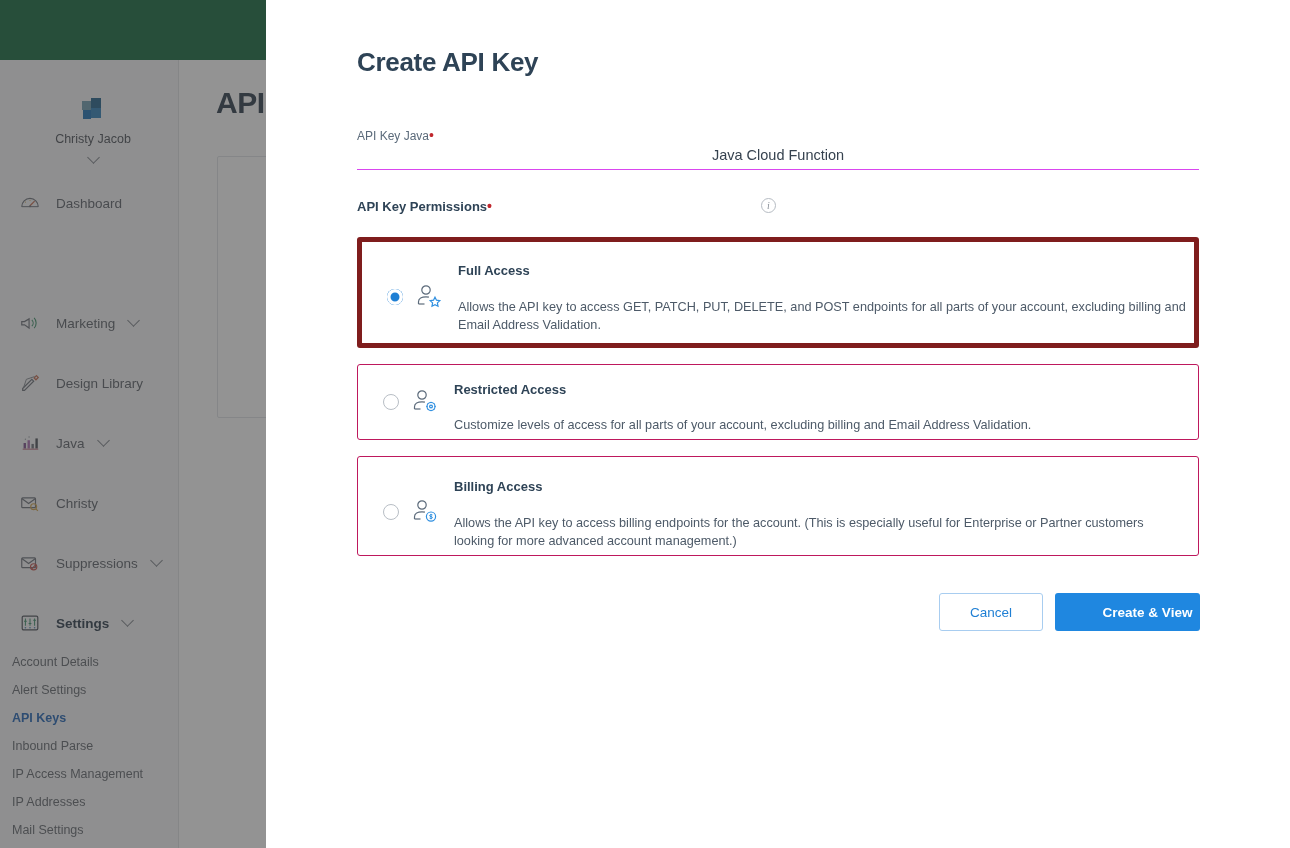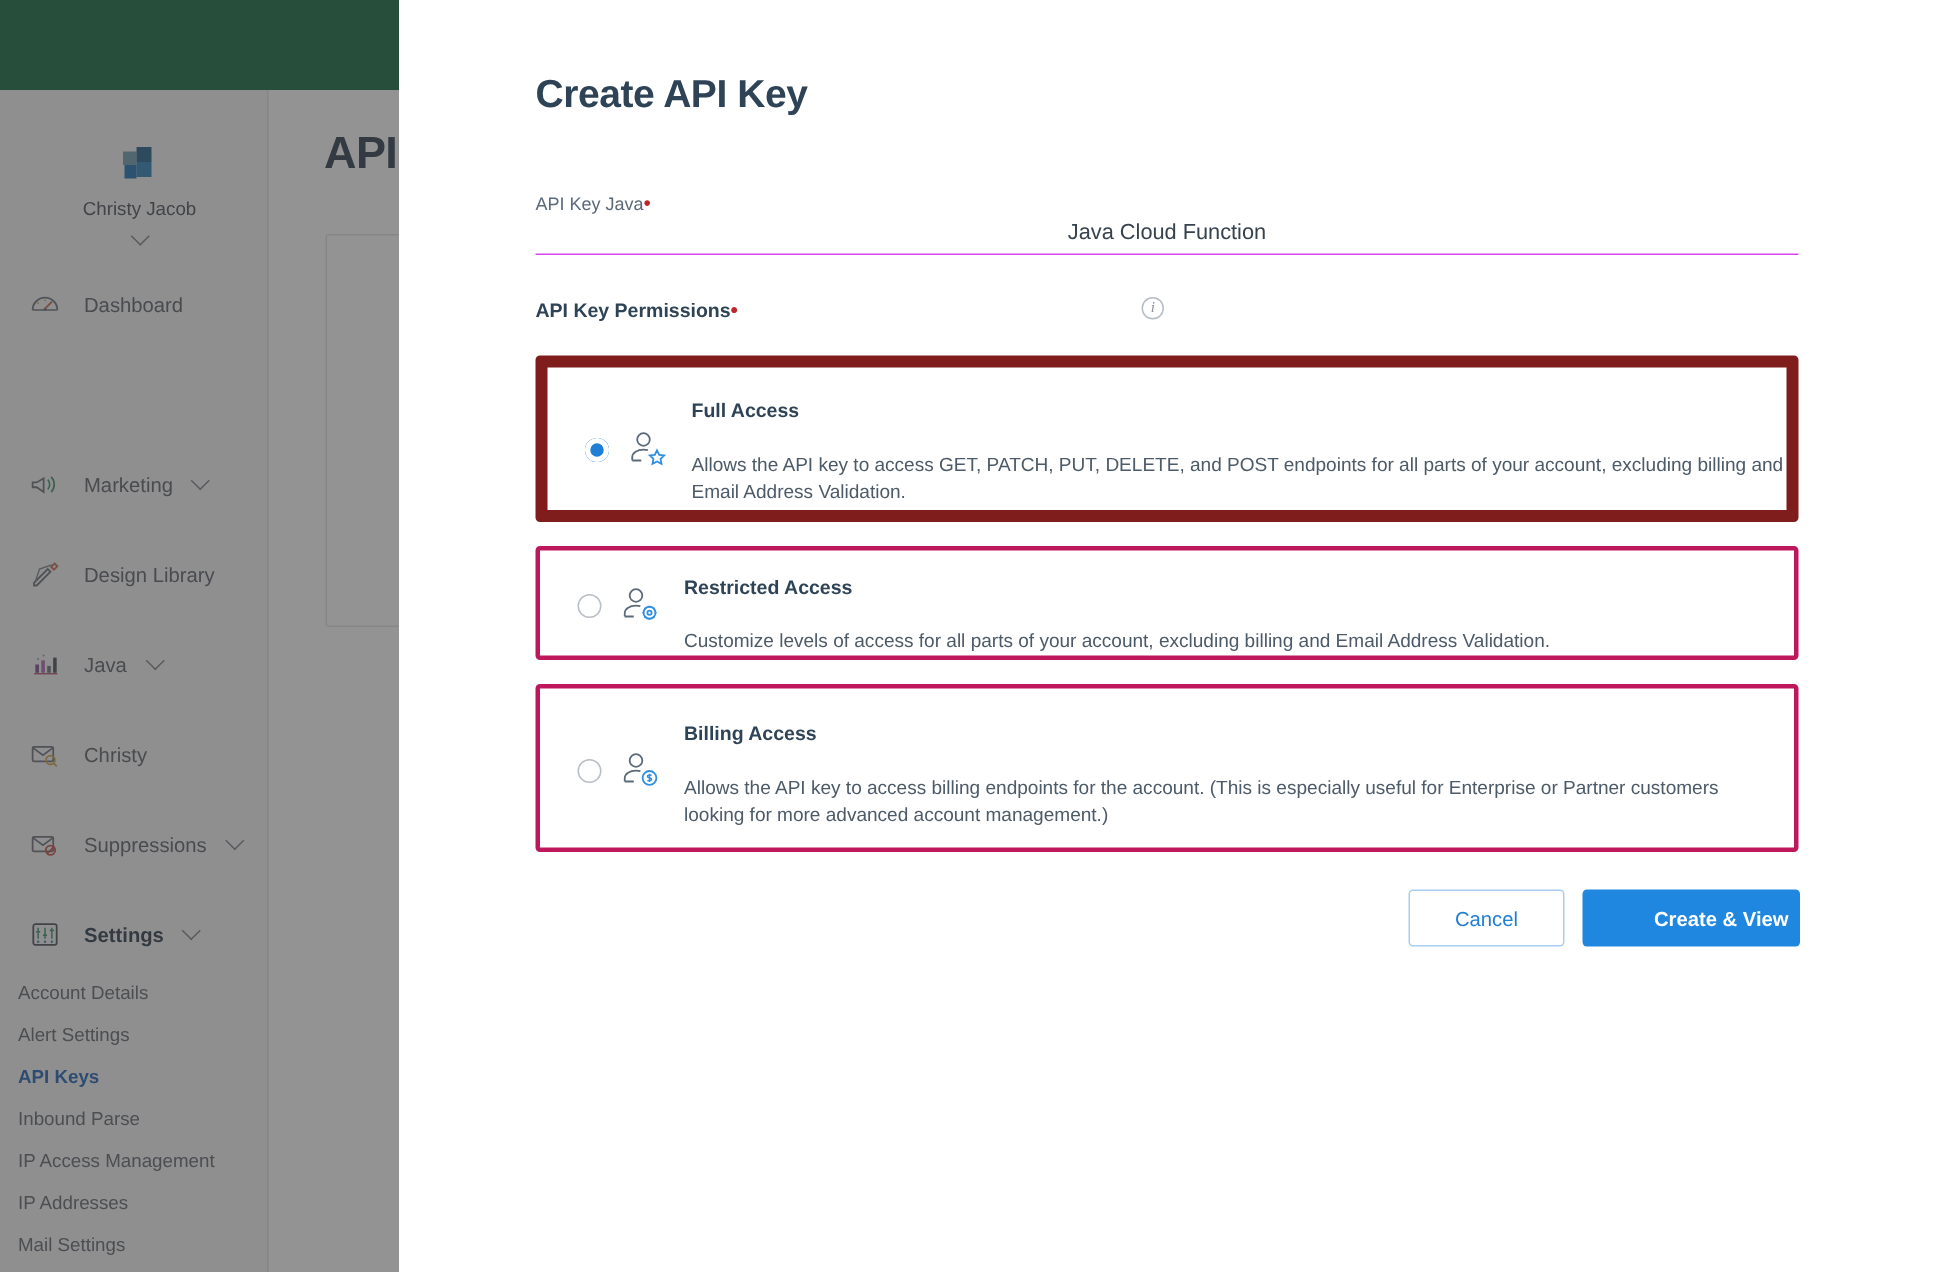--- a/index.html
+++ b/index.html
@@ -101,26 +101,26 @@
   .info-circle {
     width: 15px; height: 15px; border-radius: 50%;
     border: 1px solid #b6bcc3; display: inline-flex;
     align-items: center; justify-content: center;
     font-size: 10px; color: #8a9099;
     font-family: "Liberation Serif", serif; font-style: italic; line-height: 1;
   }
 
   .perm-card {
     position: absolute; left: 91px; width: 842px;
-    border: 3px solid #be185d; border-radius: 3px; background: #fff;
-  }
-  .perm-card.selected { border: 8px solid #7f1d1d; }
+    border: 1px solid #be185d; border-radius: 3px; background: #fff;
+  }
+  .perm-card.selected { border: 5px solid #7f1d1d; }
   #card-full      { top: 237px; height: 111px; }
   #card-restricted{ top: 364px; height: 76px; }
-  #card-billing   { top: 456px; height: 112px; }
+  #card-billing   { top: 456px; height: 100px; }
 
   .radio {
     position: absolute; left: 25px; width: 16px; height: 16px;
     border-radius: 50%; border: 1px solid #b8bec5; background: #fff;
   }
   .radio.on {
     border: none; background: #1f7fd4;
     box-shadow: inset 0 0 0 3.5px #fff, inset 0 0 0 10px #1f7fd4;
   }
   #radio-full      { top: 47px; }

